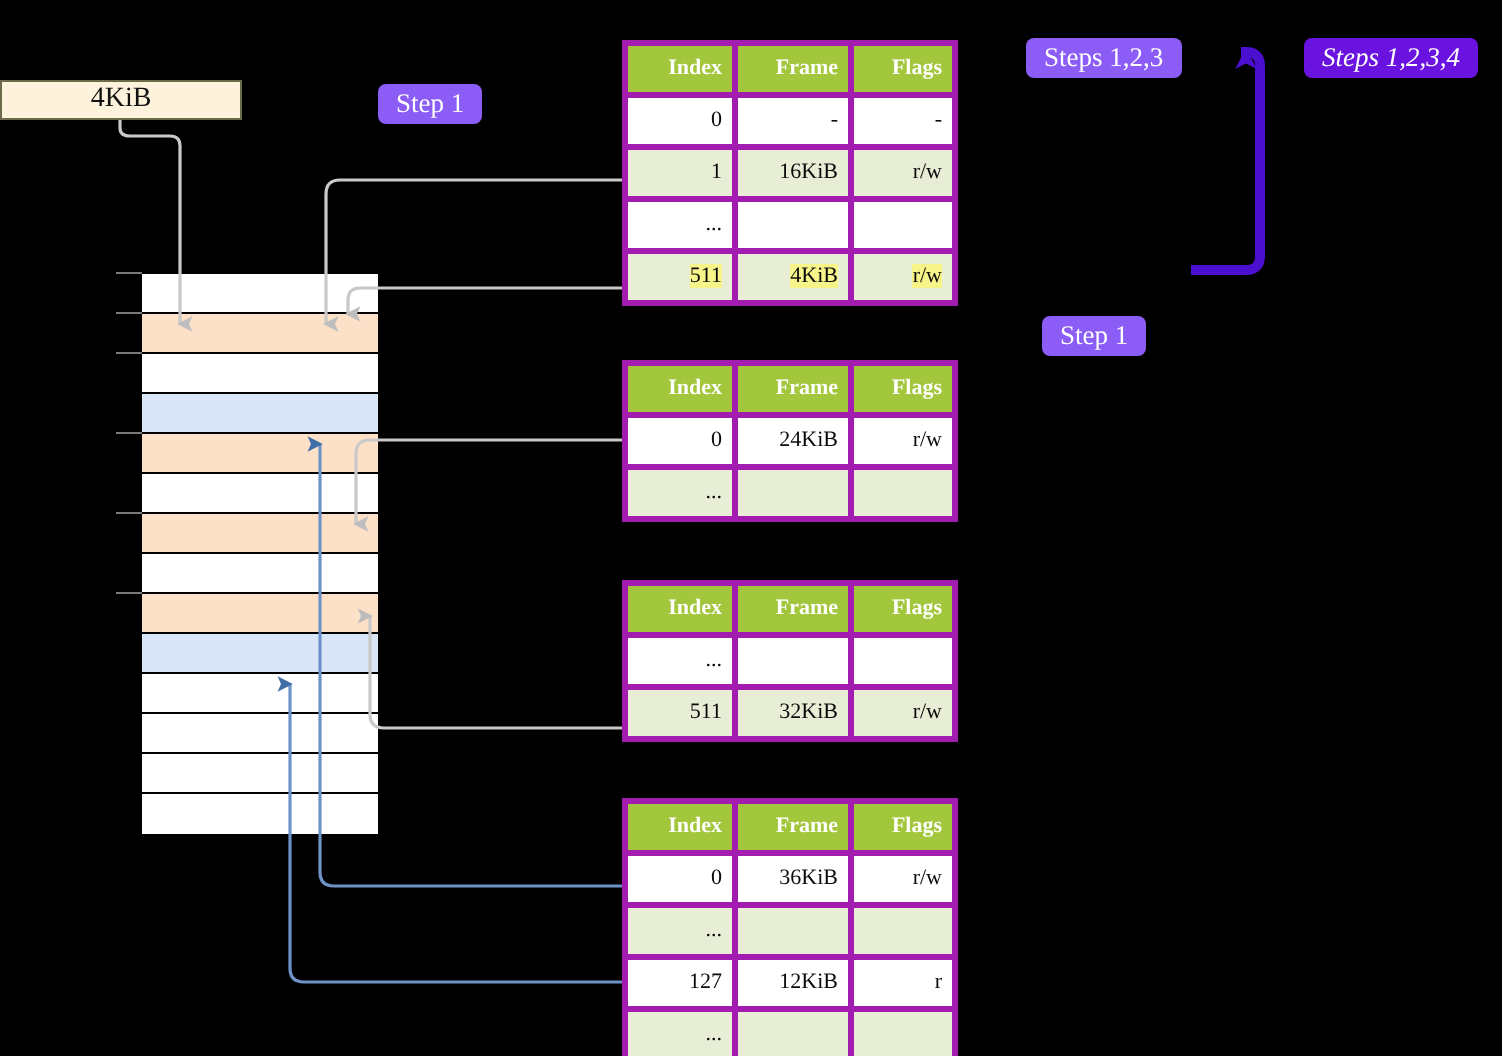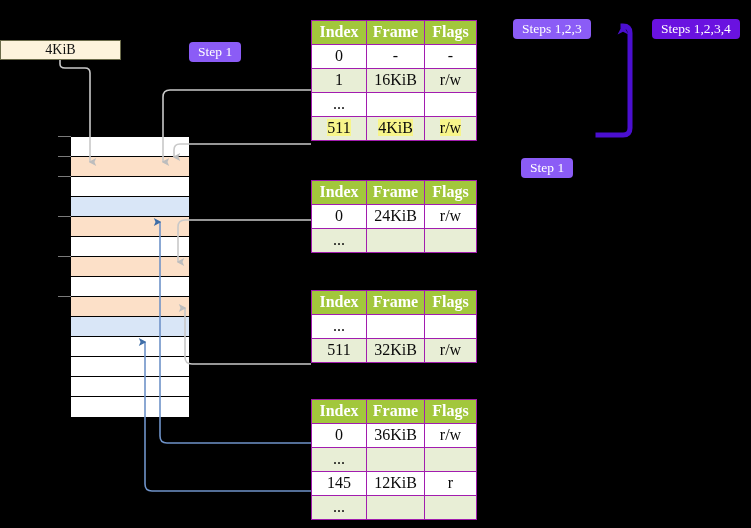--- a/index.html
+++ b/index.html
@@ -5,32 +5,32 @@
   html,body{margin:0;padding:0;background:#000;}
   body{width:751px;height:528px;position:relative;overflow:hidden;
        font-family:"Liberation Serif", serif;}
   .stage{position:absolute;left:0;top:0;width:751px;height:528px;}
 
   
   .badge{position:absolute;padding:2px 9px 3px 9px;border-radius:4px;
          color:#ffffff;font-size:13.5px;line-height:15px;white-space:nowrap;
          font-family:"Liberation Serif", serif;}
   .badge-red{background:#8b5cf6;}
-  .badge-violet{background:#6a12e0;}
+  .badge-violet{background:#6a12e0;font-style:italic;}
 
   
   .kib-box{position:absolute;background:#fdf3dc;border:1px solid #6b6b4a;
            box-sizing:border-box;display:flex;align-items:center;
            justify-content:center;font-size:14px;color:#111;}
 
   
   .ptable{position:absolute;border-collapse:collapse;
           border:1px solid #7d9c25;background:#ffffff;}
-  .ptable td,.ptable th{border:1px solid #a21caf;padding:2px 5px 3px 5px;
-          font-size:16px;line-height:18px;color:#0a0a0a;text-align:center;
+  .ptable td,.ptable th{border:3px solid #a21caf;padding:2px 5px 3px 5px;
+          font-size:11px;line-height:18px;color:#0a0a0a;text-align:right;
           vertical-align:top;height:20px;box-sizing:border-box;}
   .ptable th{background:#a2c73c;color:#ffffff;font-weight:bold;}
   .ptable tr.alt td{background:#e8eed6;}
   .ptable tr.plain td{background:#ffffff;}
   .hl{background:#f7f58a;}
 
   
   .c-idx{width:55px;}
   .c-frm{width:58px;}
   .c-flg{width:52px;}
@@ -182,21 +182,21 @@
           <td class="c-idx">0</td>
           <td class="c-frm">36KiB</td>
           <td class="c-flg">r/w</td>
         </tr>
         <tr class="alt">
           <td class="c-idx">...</td>
           <td class="c-frm"></td>
           <td class="c-flg"></td>
         </tr>
         <tr class="plain">
-          <td class="c-idx">145</td>
+          <td class="c-idx">127</td>
           <td class="c-frm">12KiB</td>
           <td class="c-flg">r</td>
         </tr>
         <tr class="alt">
           <td class="c-idx">...</td>
           <td class="c-frm"></td>
           <td class="c-flg"></td>
         </tr>
       </tbody>
     </table>

